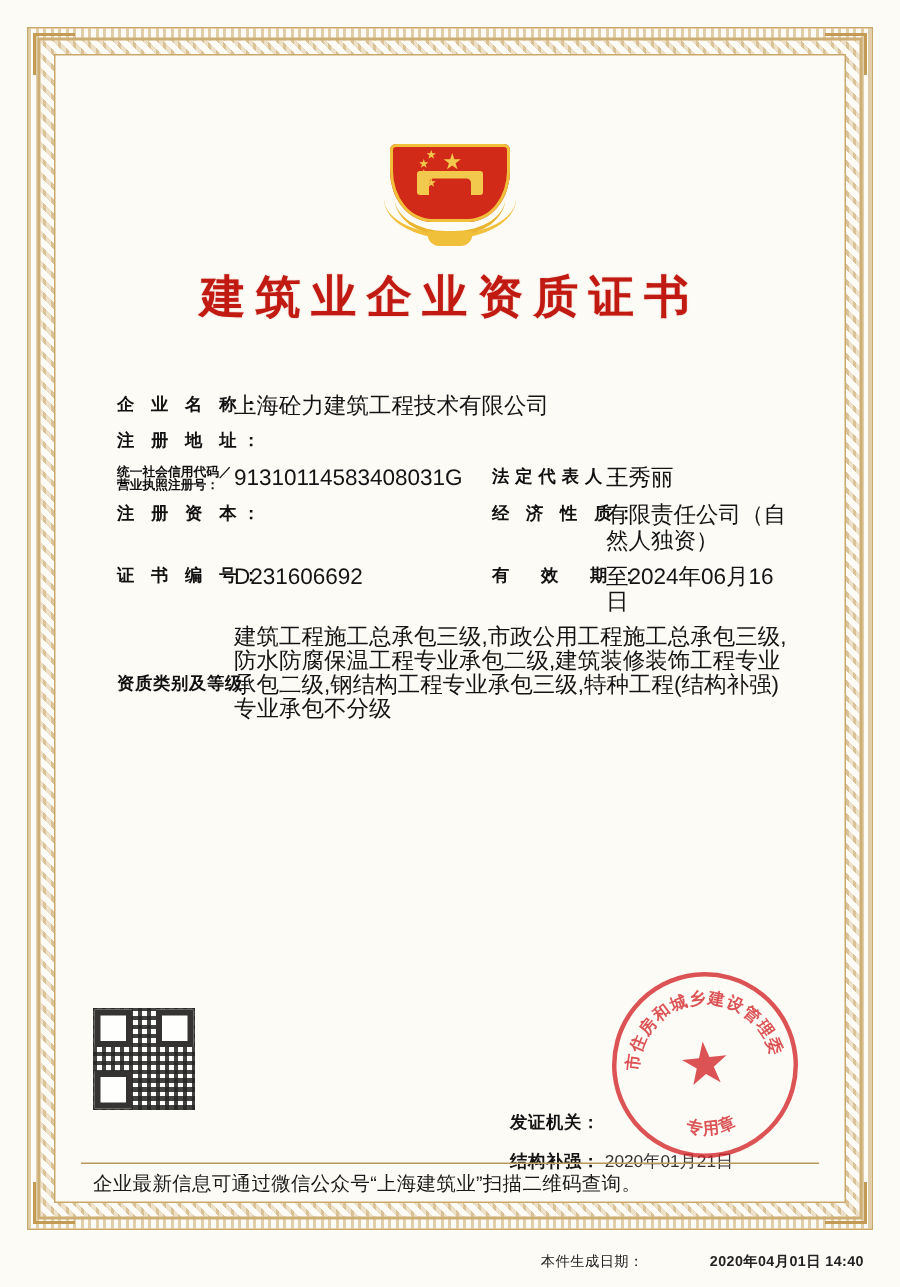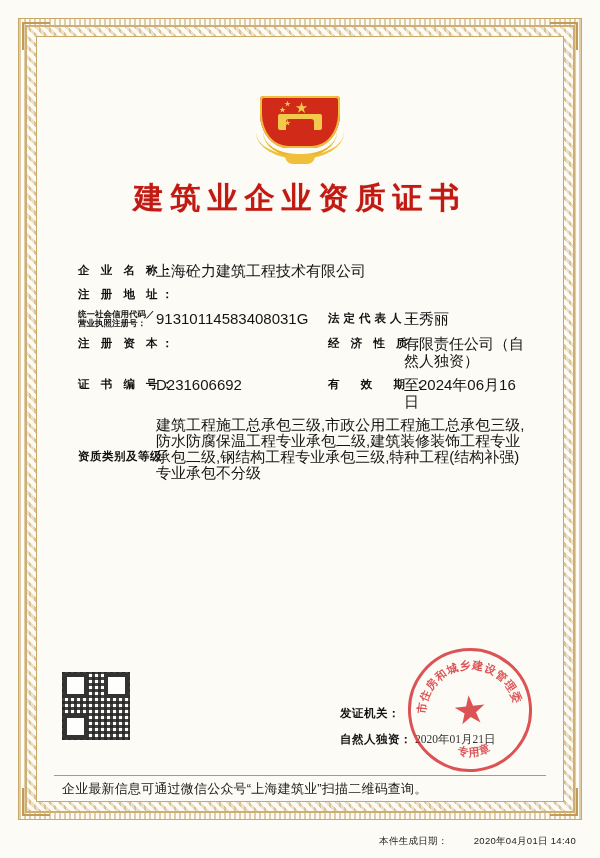--- a/index.html
+++ b/index.html
@@ -254,26 +254,25 @@
     left: 1px; bottom: 1px;
     width: 17px; height: 17px;
     border: 4px solid #111;
     background: #fff;
   }
 
   
   .issuer {
     position: absolute;
     left: 340px;
-    top: 700px;
+    top: 736px;
     font-size: 11.5px;
     font-weight: bold;
     line-height: 26px;
     color: #141414;
-    font-family: Liberation Serif, serif;
   }
   .issuer .lab { letter-spacing: 0.5px; }
   .issuer .val {
     font-weight: normal;
     color: #333;
   }
 
   
   .seal {
     position: absolute;
@@ -329,21 +328,21 @@
 
   
   .generated {
     position: absolute;
     right: 24px;
     bottom: 10px;
     font-size: 9.5px;
     color: #222;
     letter-spacing: 0.3px;
   }
-  .generated .gen-date { margin-left: 26px; }
+  .generated .gen-date { margin-left: 44px; font-weight: bold; }
 </style>
 </head>
 <body>
 
 <div class="certificate">
 
   <div class="border-outer">
     <div class="border-mid">
       <div class="border-inner"></div>
     </div>
@@ -432,21 +431,21 @@
   <div class="qr">
     <div class="qr-bl"></div>
   </div>
 
   <div class="issuer">
     <div>
       <span class="lab">发证机关：</span>
       <span class="val"></span>
     </div>
     <div>
-      <span class="lab">自然人独资：</span>
+      <span class="lab">结构补强：</span>
       <span class="val">2020年01月21日</span>
     </div>
   </div>
 
   <div class="seal">
     <svg class="seal-text-arc" viewBox="0 0 118 118">
       <defs>
         <path id="arcTop" d="M 14,63 A 45,45 0 0 1 104,63"></path>
         <path id="arcBottom" d="M 20,66 A 39,39 0 0 0 98,66"></path>
       </defs>

